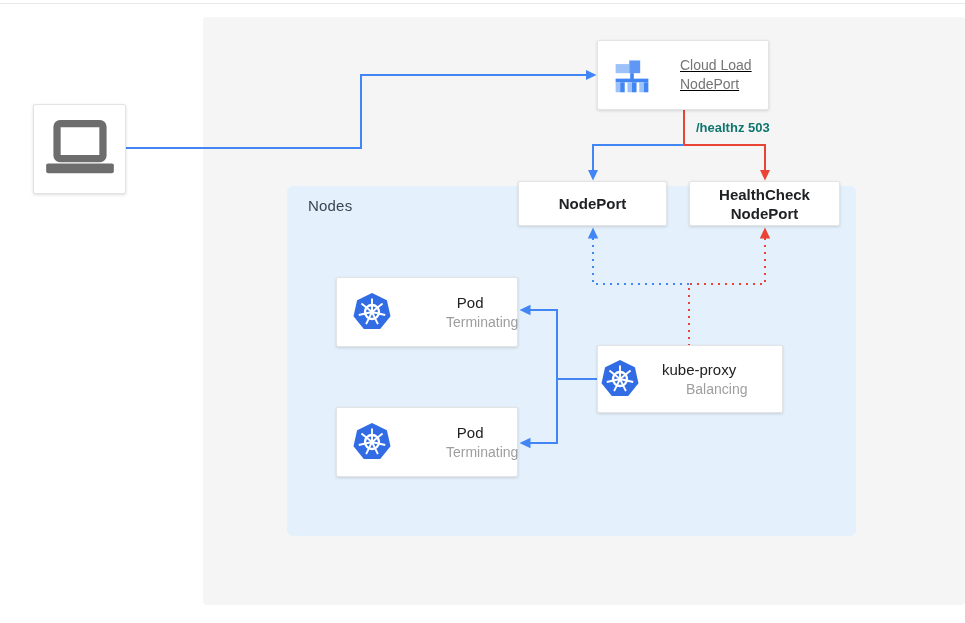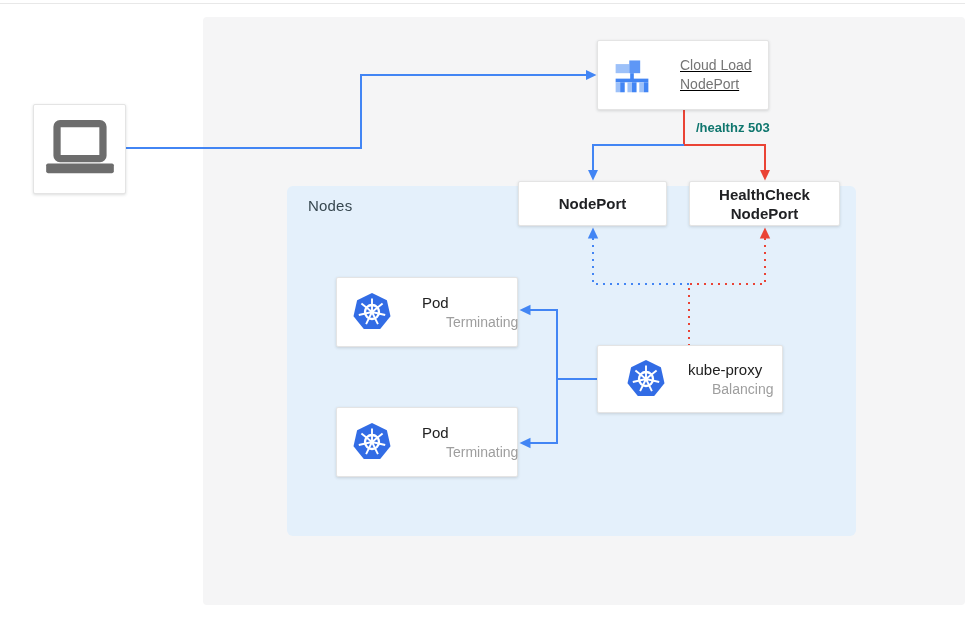--- a/index.html
+++ b/index.html
@@ -23,24 +23,24 @@
     position:absolute;background:#ffffff;border:1px solid #e4e4e4;border-radius:2px;
     box-shadow:0 1px 3px rgba(60,64,67,.18);box-sizing:border-box;
     display:flex;align-items:center;
   }
   .laptop-box{left:33px;top:104px;width:93px;height:90px;justify-content:center;}
   .clb-box{left:597px;top:40px;width:172px;height:70px;padding-left:14px;gap:28px;text-decoration:underline;}
   .clb-text{font-size:14px;line-height:19px;color:#757575;}
   .nodeport-box{left:518px;top:181px;width:149px;height:45px;justify-content:center;}
   .nodeport-box .bold-label{font-size:15px;font-weight:bold;color:#202124;text-align:center;line-height:19px;}
   .healthcheck-box{left:689px;top:181px;width:151px;height:45px;justify-content:center;}
-  .pod-box{width:182px;height:70px;padding-left:15px;gap:30px;}
+  .pod-box{width:182px;height:70px;padding-left:15px;gap:30px;text-align:center;}
   .pod1{left:336px;top:277px;}
   .pod2{left:336px;top:407px;}
-  .kube-proxy-box{left:597px;top:345px;width:186px;height:68px;padding-left:28px;gap:22px;}
+  .kube-proxy-box{left:597px;top:345px;width:186px;height:68px;padding-left:2px;gap:22px;}
   .title-line{font-size:15px;color:#212121;line-height:20px;}
   .sub-line{font-size:14px;color:#9e9e9e;line-height:19px;margin-left:24px;}
   .healthz-label{
     position:absolute;left:696px;top:120px;font-size:13px;font-weight:bold;color:#0f766e;
   }
   .overlay{position:absolute;left:0;top:0;width:965px;height:623px;pointer-events:none;}
   .icon{flex:0 0 auto;display:block;}
 </style>
 </head>
 <body>

